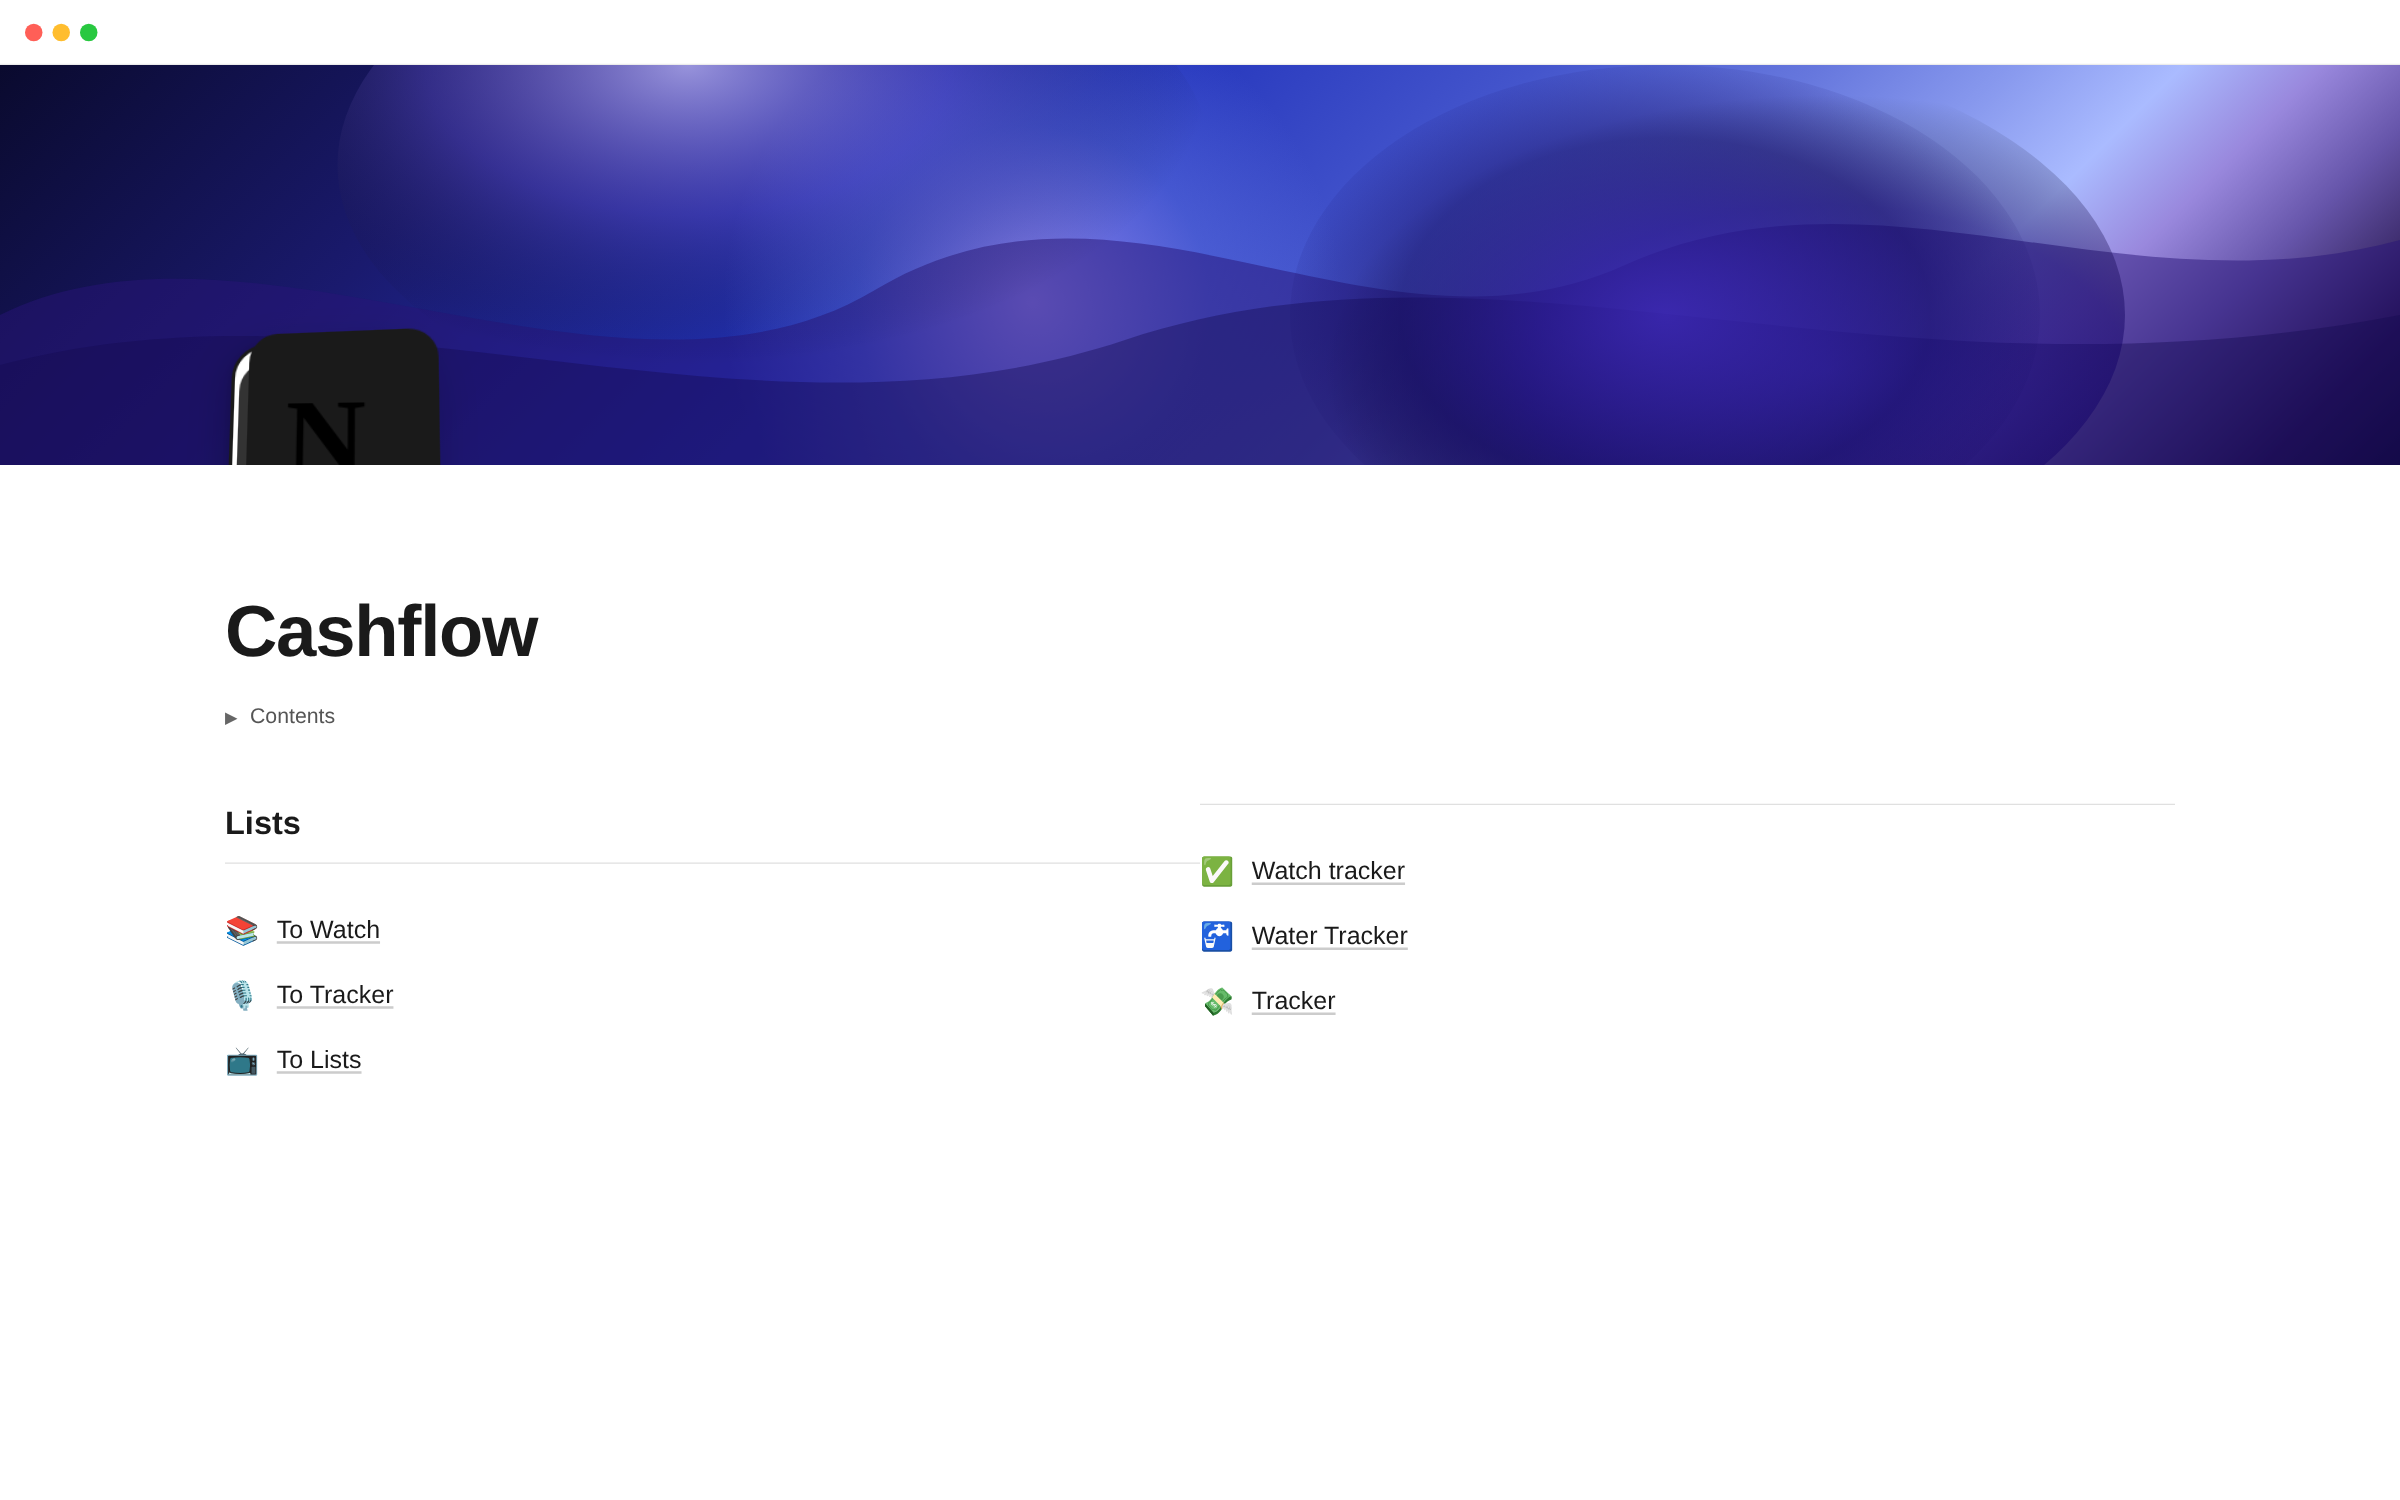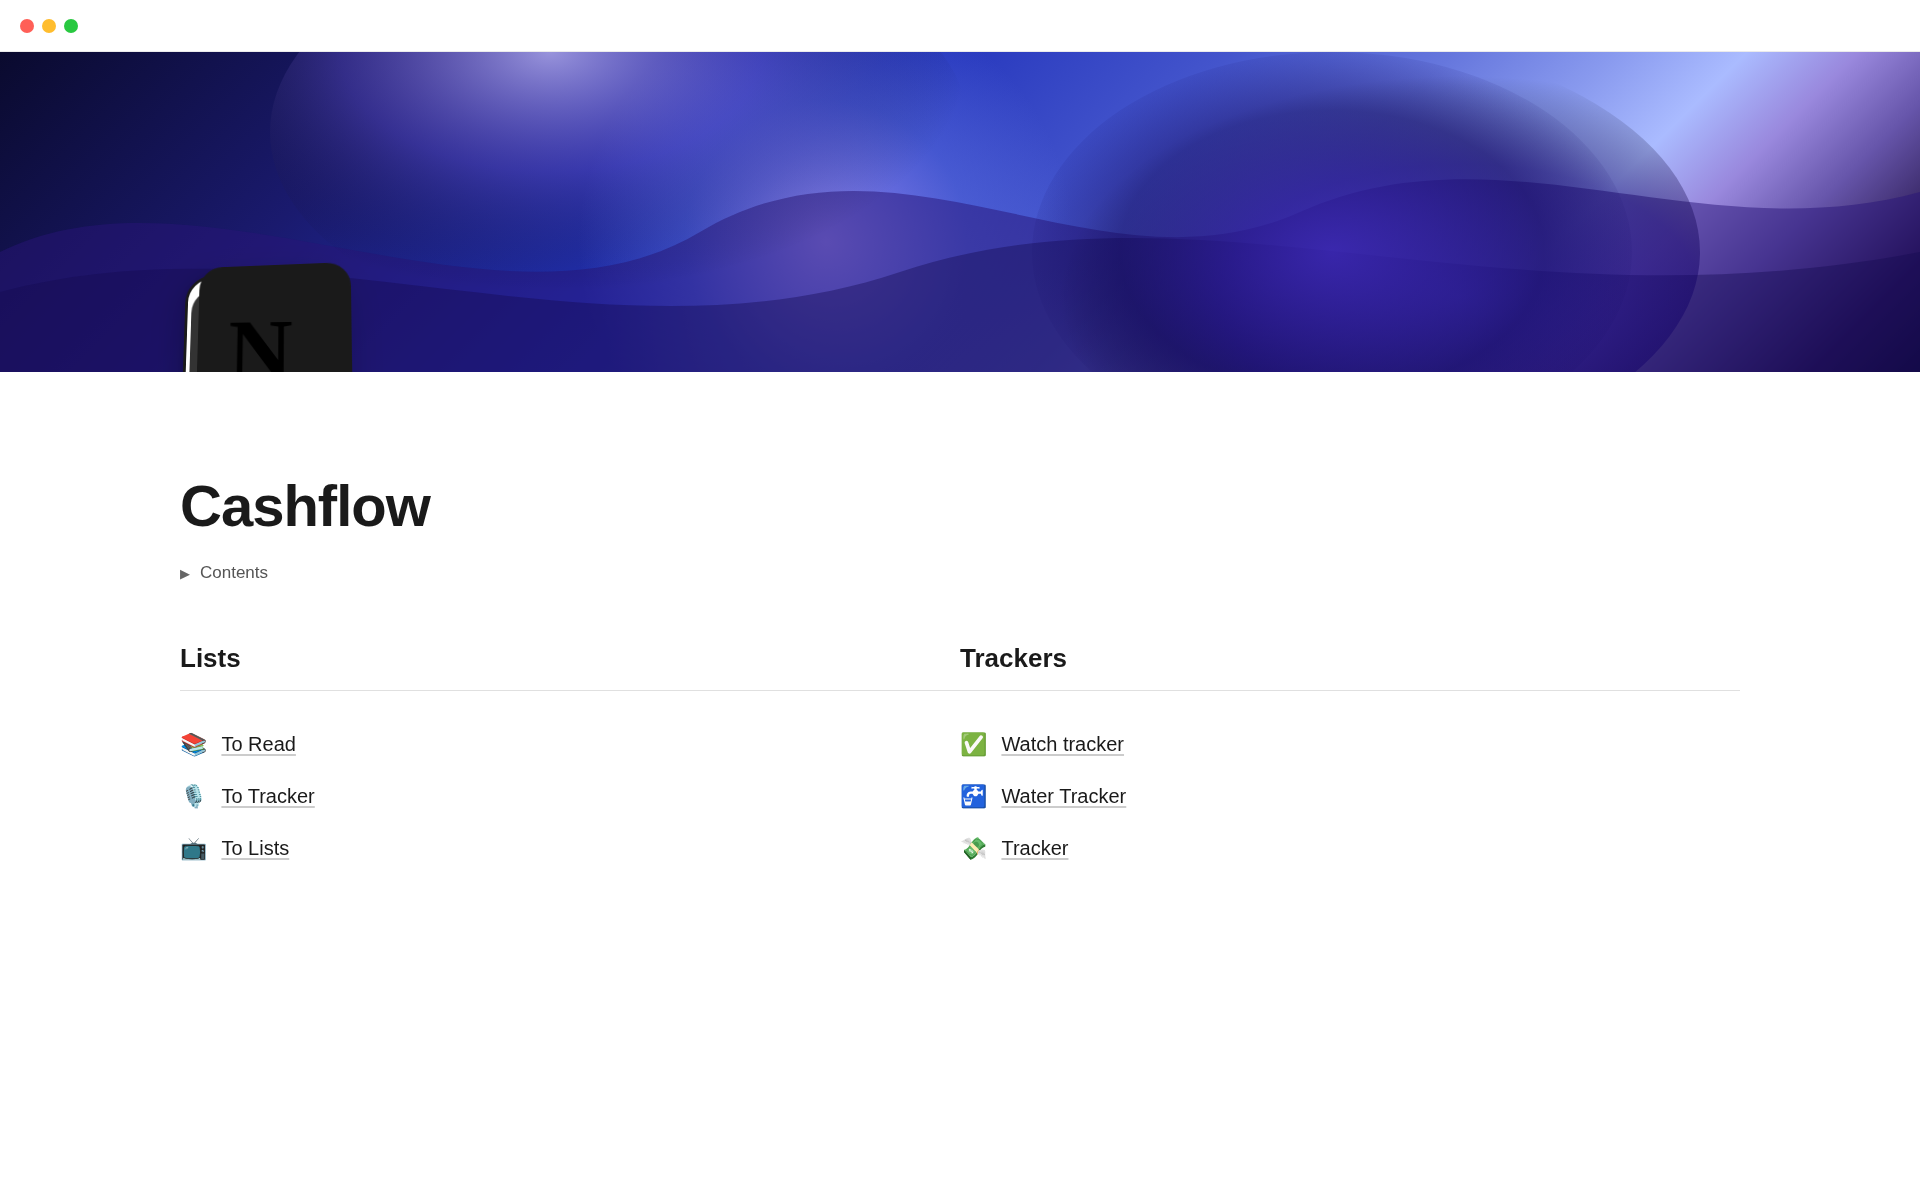--- a/index.html
+++ b/index.html
@@ -264,36 +264,35 @@
   </div>
 
   <div class="columns-container">
 
     <div class="column">
       <h2 class="column-header">Lists</h2>
       <div class="column-divider"></div>
 
       <div class="list-item">
         <span class="item-emoji">📚</span>
-        <span class="item-text">To Read</span>
+        <span class="item-text">To Watch</span>
       </div>
 
       <div class="list-item">
         <span class="item-emoji">🎙️</span>
         <span class="item-text">To Tracker</span>
       </div>
 
       <div class="list-item">
         <span class="item-emoji">📺</span>
         <span class="item-text">To Lists</span>
       </div>
     </div>
 
     <div class="column">
-      <h2 class="column-header">Trackers</h2>
       <div class="column-divider"></div>
 
       <div class="list-item">
         <span class="item-emoji">✅</span>
         <span class="item-text">Watch tracker</span>
       </div>
 
       <div class="list-item">
         <span class="item-emoji">🚰</span>
         <span class="item-text">Water Tracker</span>

